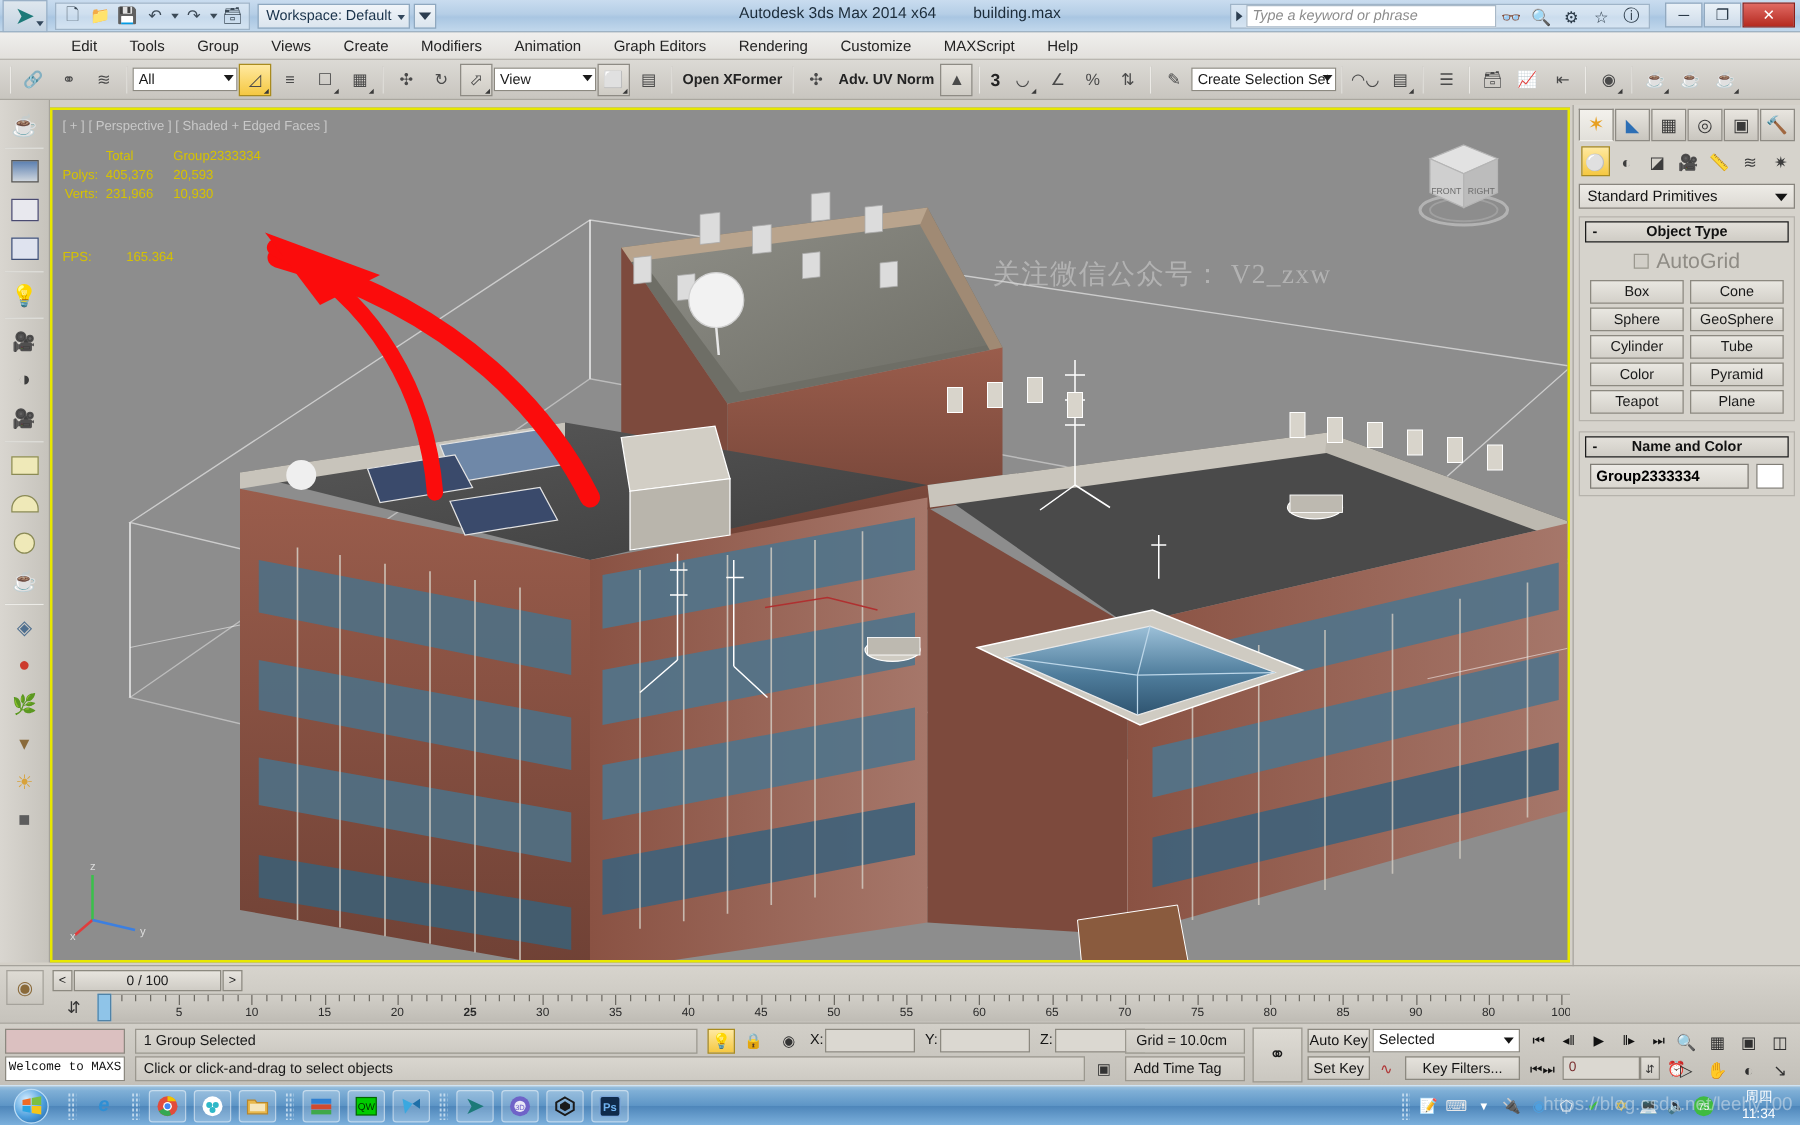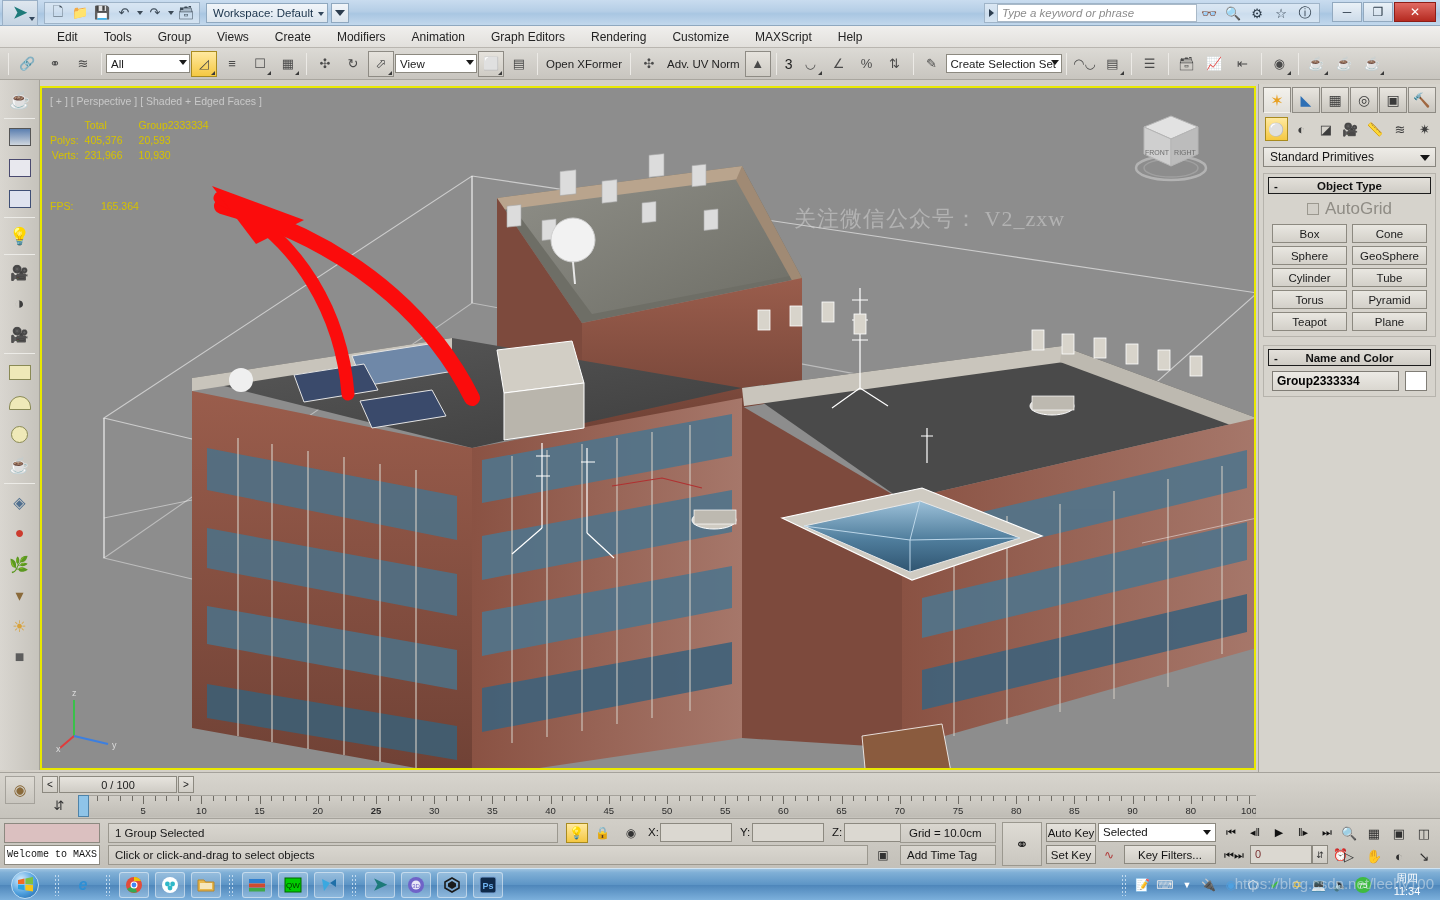--- a/index.html
+++ b/index.html
@@ -103,21 +103,21 @@
   .tbtn.active { background: linear-gradient(to bottom,#ffe9a0,#f5c842); border: 1px solid #a98b1f; }
   .tbtn.framed { border: 1px solid #8e8b84; background: linear-gradient(to bottom,#e6e3dd,#cfccc5); }
   .tbtn .cnr { position:absolute; right:1px; bottom:1px; width:0;height:0;border-left:4px solid transparent;border-bottom:4px solid #3a3a3a; }
   .tsep { width: 1px; height: 22px; background: #a5a29b; margin: 0 4px; border-right: 1px solid #eceae6; }
   .tbcombo {
     height: 19px; border: 1px solid #8c8980; background: #fff;
     display: flex; align-items: center; padding: 0 2px 0 4px; font-size: 11.5px; color: #1a1a1a;
     position: relative;
   }
   .tbcombo .cbar { position: absolute; right: 2px; top: 5px; width:0;height:0;border-left:4px solid transparent;border-right:4px solid transparent;border-top:5px solid #1a1a1a; }
-  .tblabel { font-size: 11.5px; color: #232323; padding: 0 4px; white-space: nowrap; overflow: hidden; }
+  .tblabel { font-size: 11.5px; color: #232323; padding: 0 4px; white-space: nowrap; overflow: hidden; font-weight: bold; }
 
   
   .lefttb {
     position: absolute; left: 0; top: 80px; width: 40px; height: 690px;
     background: linear-gradient(to right,#d9d6d0,#c6c3bc);
     border-right: 1px solid #a5a29b;
     padding-top: 4px;
   }
   .lbtn {
     width: 32px; height: 30px; margin: 1px auto;
@@ -307,20 +307,24 @@
 
     <div style="width:6px"></div>
     <div class="workspace">
       <span>Workspace: Default</span>
       <span class="wcar"></span>
     </div>
     <div class="wsdrop">
         <i></i>
       </div>
 
+    <div class="apptitle">
+      <span>Autodesk 3ds Max  2014 x64</span>
+      <span class="fname">building.max</span>
+    </div>
 
     <div class="searchwrap">
       <div class="sc">
           <i></i>
         </div>
       <div class="searchbox">Type a keyword or phrase</div>
       <div class="sbtn">👓</div>
       <div class="sbtn">🔍</div>
       <div class="sbtn">⚙</div>
       <div class="sbtn">☆</div>
@@ -749,21 +753,21 @@
         <span class="chk"></span>
         <span>AutoGrid</span>
       </div>
       <div class="btngrid">
         <div class="objbtn">Box</div>
         <div class="objbtn">Cone</div>
         <div class="objbtn">Sphere</div>
         <div class="objbtn">GeoSphere</div>
         <div class="objbtn">Cylinder</div>
         <div class="objbtn">Tube</div>
-        <div class="objbtn">Torus</div>
+        <div class="objbtn">Color</div>
         <div class="objbtn">Pyramid</div>
         <div class="objbtn">Teapot</div>
         <div class="objbtn">Plane</div>
       </div>
     </div>
 
     <div class="rollout">
       <div class="rohdr">
         <span class="mn">-</span>
         <span>Name and Color</span>

